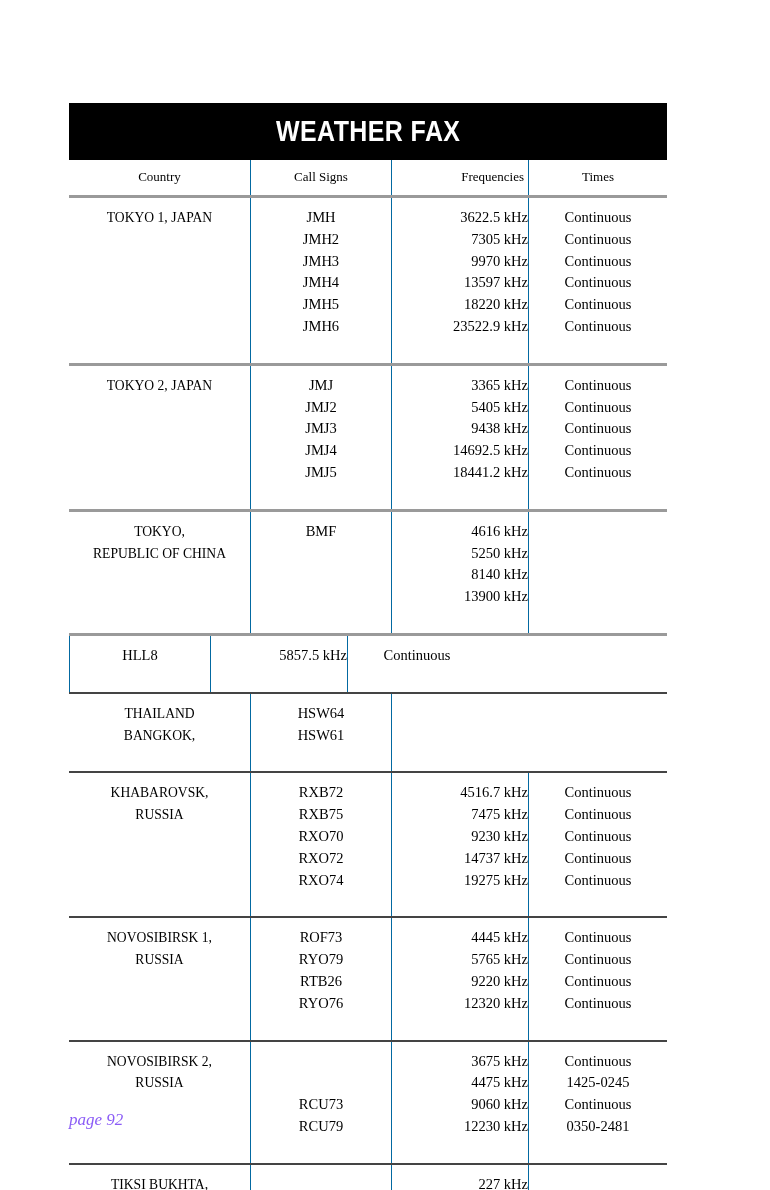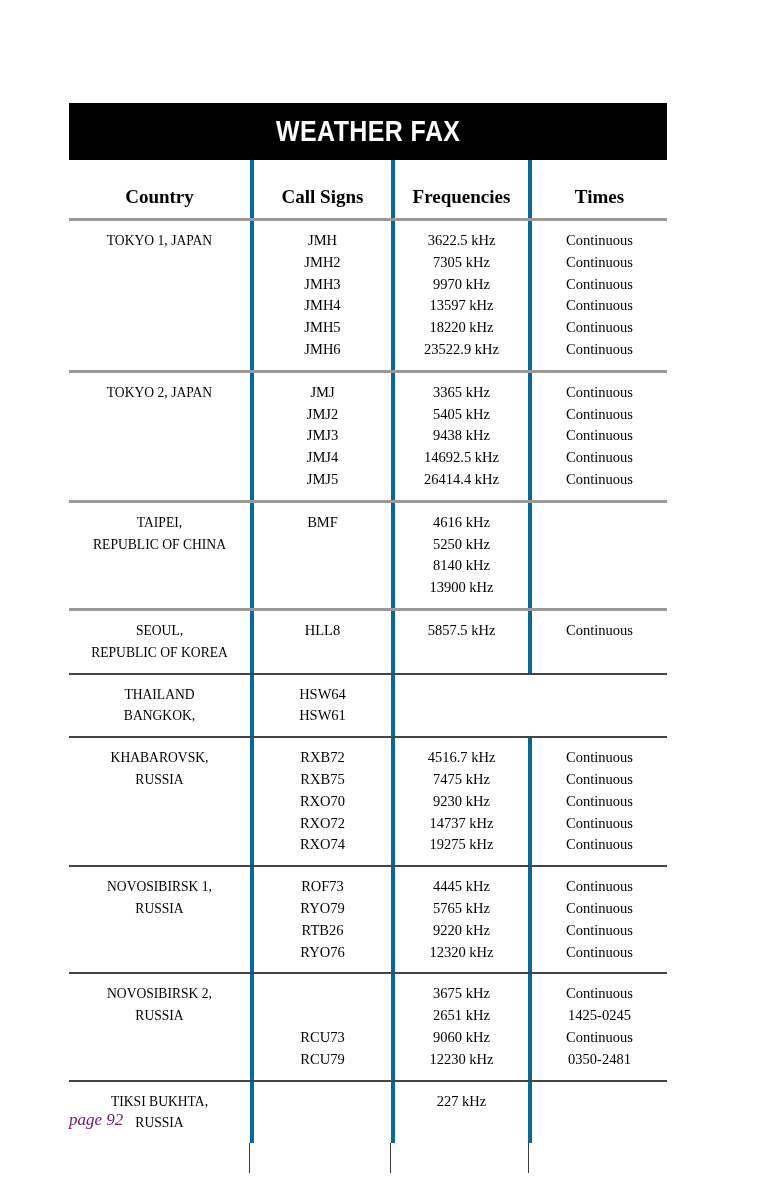--- a/index.html
+++ b/index.html
@@ -56,49 +56,49 @@
     width: 100%;
     box-sizing: border-box;
   }
   .cell {
     box-sizing: border-box;
     padding: 0;
     text-align: center;
   }
   .col-country  { width: 181px; }
   .col-call     { width: 141px; }
-  .col-freq     { width: 137px; }
+  .col-freq     { width: 137px; text-align: right; }
   .col-times    { width: 139px; }
 
   
   .col-call, .col-freq, .col-times {
-    border-left: 4px solid #0369a1;
+    border-left: 1px solid #0369a1;
   }
 
   
   .head-row .cell {
-    font-weight: bold;
-    font-size: 19px;
-    padding: 26px 4px 10px 4px;
+    font-weight: normal;
+    font-size: 13px;
+    padding: 9px 4px 10px 4px;
   }
   .head-rule {
     height: 3px;
     background: #9a9a9a;
     width: 100%;
   }
 
   
   .section {
     display: flex;
     width: 100%;
     box-sizing: border-box;
   }
   .section .cell {
     padding-top: 9px;
-    padding-bottom: 9px;
+    padding-bottom: 25px;
     font-size: 14.5px;
     line-height: 21.8px;
   }
   .section .col-country { font-size: 13.6px; }
 
   .line { display: block; min-height: 21.8px; }
   .line.blank { visibility: hidden; }
 
   
   .sep { width: 100%; }
@@ -117,21 +117,21 @@
   .tail .col-freq { width: 137px; border-left: 1px solid #3a3a3a; }
   .tail .col-times { width: 139px; border-left: 1px solid #3a3a3a; }
 
   
   .footer {
     position: absolute;
     left: 69px;
     top: 1110px;
     font-style: italic;
     font-size: 17px;
-    color: #701a75;
+    color: #8b5cf6;
   }
 </style>
 </head>
 <body>
 
 <div class="page">
 
   <div class="table-wrap">
 
     <div class="banner">
@@ -186,34 +186,34 @@
             <span class="line">JMJ2</span>
             <span class="line">JMJ3</span>
             <span class="line">JMJ4</span>
             <span class="line">JMJ5</span>
           </div>
           <div class="cell col-freq">
             <span class="line">3365 kHz</span>
             <span class="line">5405 kHz</span>
             <span class="line">9438 kHz</span>
             <span class="line">14692.5 kHz</span>
-            <span class="line">26414.4 kHz</span>
+            <span class="line">18441.2 kHz</span>
           </div>
           <div class="cell col-times">
             <span class="line">Continuous</span>
             <span class="line">Continuous</span>
             <span class="line">Continuous</span>
             <span class="line">Continuous</span>
             <span class="line">Continuous</span>
           </div>
         </div>
         <div class="sep sep-gray"></div>
         <div class="section">
           <div class="cell col-country">
-            <span class="line">TAIPEI,</span>
+            <span class="line">TOKYO,</span>
             <span class="line">REPUBLIC OF CHINA</span>
           </div>
           <div class="cell col-call">
             <span class="line">BMF</span>
             <span class="line blank">&nbsp;</span>
             <span class="line blank">&nbsp;</span>
             <span class="line blank">&nbsp;</span>
           </div>
           <div class="cell col-freq">
             <span class="line">4616 kHz</span>
@@ -223,24 +223,20 @@
           </div>
           <div class="cell col-times">
             <span class="line blank">&nbsp;</span>
             <span class="line blank">&nbsp;</span>
             <span class="line blank">&nbsp;</span>
             <span class="line blank">&nbsp;</span>
           </div>
         </div>
         <div class="sep sep-gray"></div>
         <div class="section">
-          <div class="cell col-country">
-            <span class="line">SEOUL,</span>
-            <span class="line">REPUBLIC OF KOREA</span>
-          </div>
           <div class="cell col-call">
             <span class="line">HLL8</span>
           </div>
           <div class="cell col-freq">
             <span class="line">5857.5 kHz</span>
           </div>
           <div class="cell col-times">
             <span class="line">Continuous</span>
           </div>
         </div>
@@ -319,21 +315,21 @@
             <span class="line">RUSSIA</span>
           </div>
           <div class="cell col-call">
             <span class="line blank">&nbsp;</span>
             <span class="line blank">&nbsp;</span>
             <span class="line">RCU73</span>
             <span class="line">RCU79</span>
           </div>
           <div class="cell col-freq">
             <span class="line">3675 kHz</span>
-            <span class="line">2651 kHz</span>
+            <span class="line">4475 kHz</span>
             <span class="line">9060 kHz</span>
             <span class="line">12230 kHz</span>
           </div>
           <div class="cell col-times">
             <span class="line">Continuous</span>
             <span class="line">1425-0245</span>
             <span class="line">Continuous</span>
             <span class="line">0350-2481</span>
           </div>
         </div>

